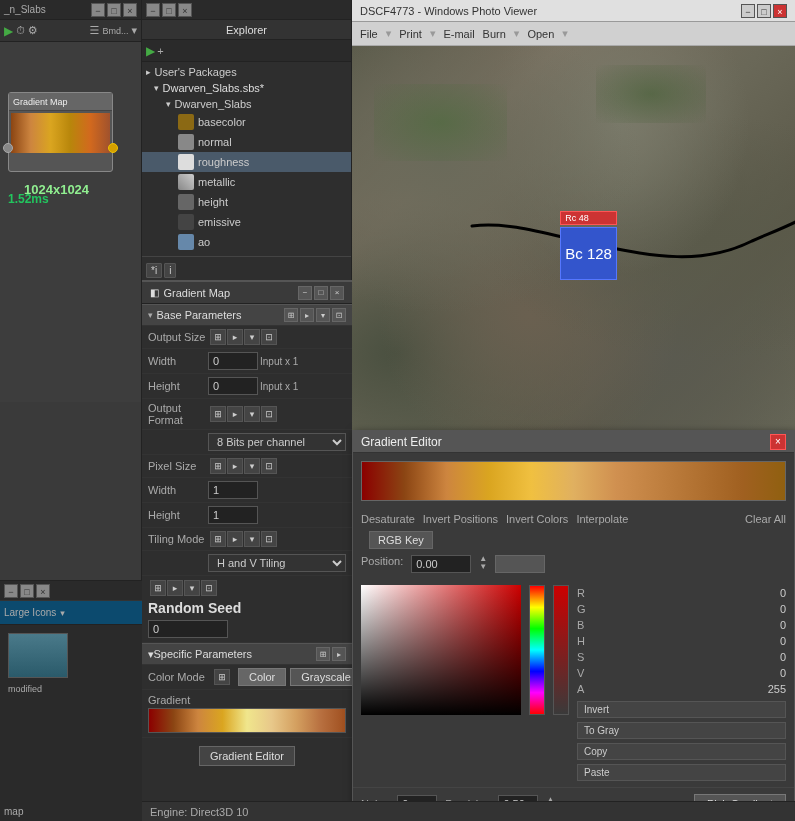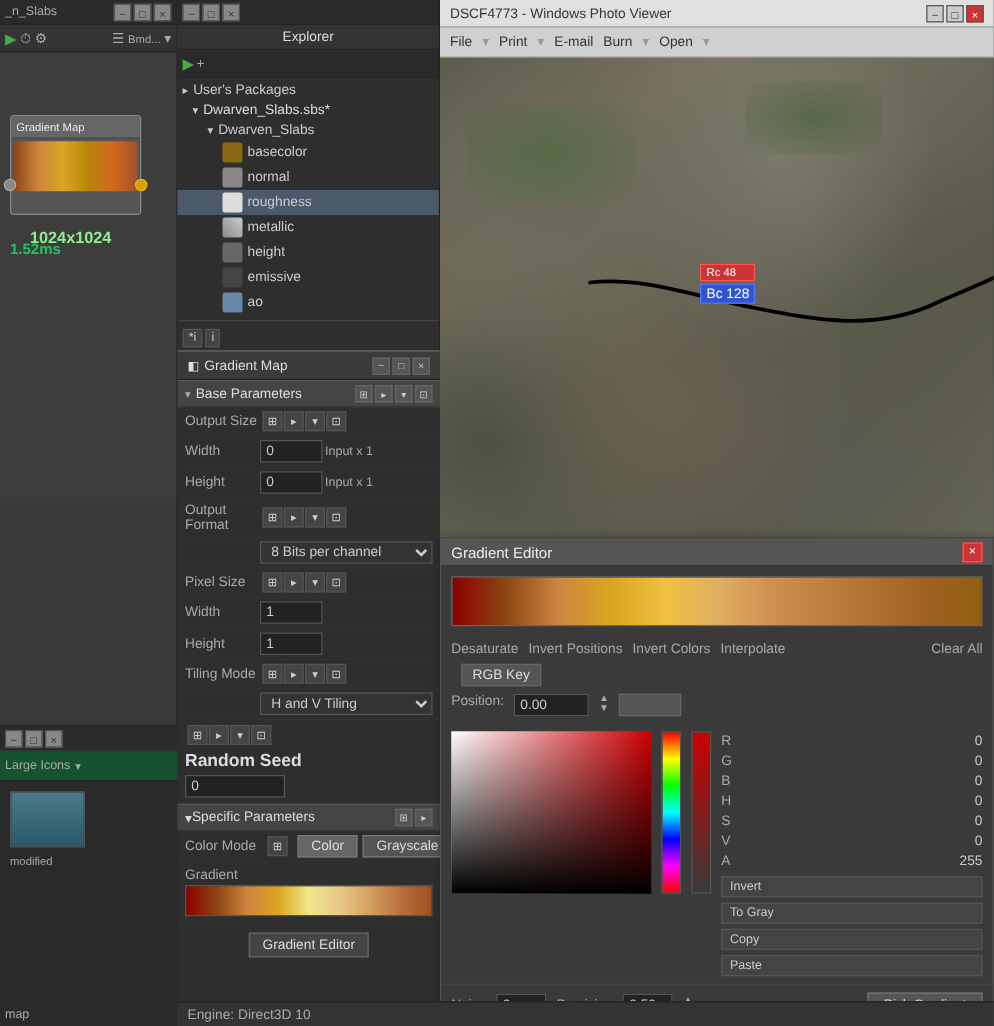--- a/index.html
+++ b/index.html
@@ -45,21 +45,21 @@
     }
     .bottom-left-panel {
       position: absolute; left: 0; top: 580px; width: 142px; height: 241px;
       background: #2a2a2a; border-top: 1px solid #222;
     }
     .bottom-left-titlebar {
       height: 20px; background: #2a2a2a; display: flex; align-items: center;
       padding: 0 4px; font-size: 10px; color: #aaa; border-bottom: 1px solid #333;
     }
     .bottom-left-toolbar {
-      height: 24px; background: #14532d; display: flex; align-items: center;
+      height: 24px; background: #0c4a6e; display: flex; align-items: center;
       padding: 0 4px; gap: 4px; border-bottom: 1px solid #222;
     }
     .bottom-thumb {
       width: 60px; height: 45px; background: linear-gradient(to bottom, #4a7a8a, #2a5a6a); margin: 4px;
       border: 1px solid #555;
     }
     .bottom-label {
       font-size: 9px; color: #aaa; padding: 2px 4px;
     }
 
@@ -227,21 +227,21 @@
       pointer-events: none;
     }
     .color-tags {
       position: absolute; top: 43%; left: 47%; display: flex; flex-direction: column; gap: 2px;
     }
     .color-tag-red {
       background: #cc3333; color: white; font-size: 9px; padding: 1px 4px;
       border: 1px solid #ff5555;
     }
     .color-tag-blue {
-      background: #3355cc; color: white; font-size: 11px; padding: 1px 4px;
+      background: #3355cc; color: white; font-size: 15px; padding: 17px 4px;
       border: 1px solid #5577ff;
     }
 
     
     .gradient-editor-dialog {
       position: absolute; left: 352px; top: 430px; width: 443px; height: 391px;
       background: #3a3a3a; border: 1px solid #555; box-shadow: 2px 2px 8px rgba(0,0,0,0.5);
     }
     .dialog-titlebar {
       height: 22px; background: #555; display: flex; align-items: center;

